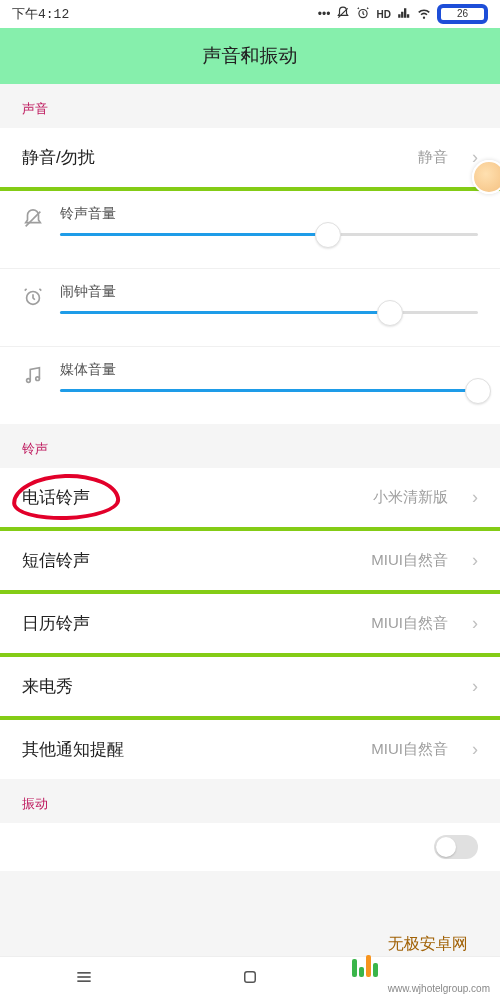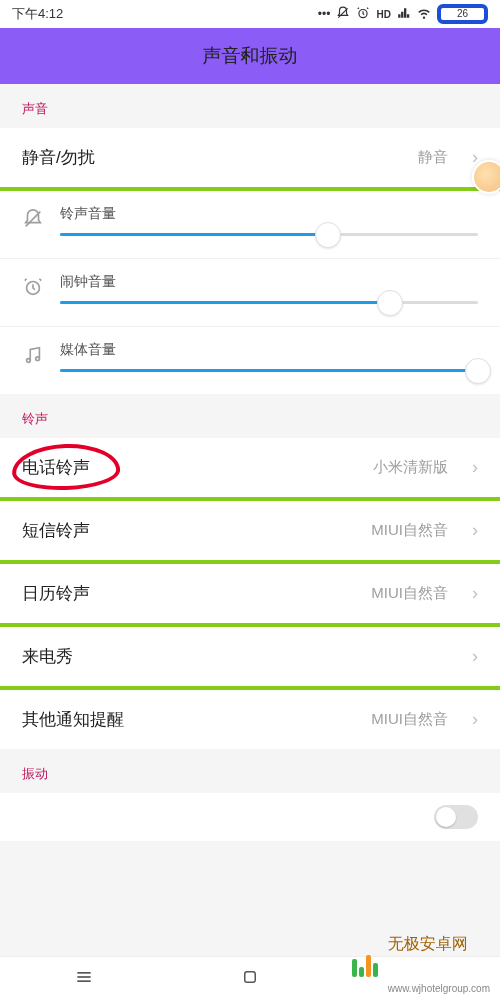--- a/index.html
+++ b/index.html
@@ -14,27 +14,27 @@
     .status-bar {
       height: 28px;
       background: #fff;
       display: flex;
       align-items: center;
       justify-content: space-between;
       padding: 0 12px;
       font-size: 13px;
       color: #333;
     }
-    .status-left { font-weight: 400; }
+    .status-left { font-weight: 400; font-family: Liberation Mono, monospace; }
     .status-right { display: flex; align-items: center; gap: 6px; font-size: 12px; }
     .battery-box { border: 4px solid #1d4ed8; border-radius: 6px; padding: 0 16px; font-size: 10px; line-height: 12px; }
 
     .header {
       height: 56px;
-      background: #8b5cf6;
+      background: #86efac;
       display: flex;
       align-items: center;
       padding: 0 32px;
       position: relative;
       justify-content: center;
     }
     .back-btn { font-size: 24px; color: #333; cursor: pointer; width: 30px; }
     .header-title {
       position: absolute;
       left: 0; right: 0;
@@ -63,21 +63,21 @@
       color: #222;
       position: relative;
     }
     .row:last-child { border-bottom: none; }
     .row-right { display: flex; align-items: center; gap: 24px; color: #9e9e9e; font-size: 15px; }
     .chevron { color: #c0c0c0; font-size: 18px; }
 
     .slider-row {
       display: flex;
       align-items: flex-end;
-      padding: 14px 22px 22px;
+      padding: 14px 22px 32px;
       gap: 14px;
       border-bottom: 1px solid #f0f0f0;
     }
     .slider-row:last-child { border-bottom: none; }
     .slider-icon { color: #9e9e9e; flex: 0 0 24px; margin-bottom: 2px; }
     .slider-body { flex: 1; }
     .slider-label { font-size: 14px; color: #555; margin-bottom: 10px; }
     .slider-track {
       position: relative;
       height: 3px;

